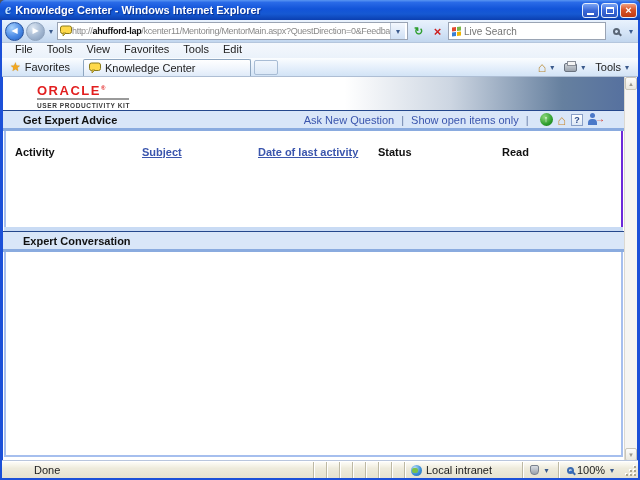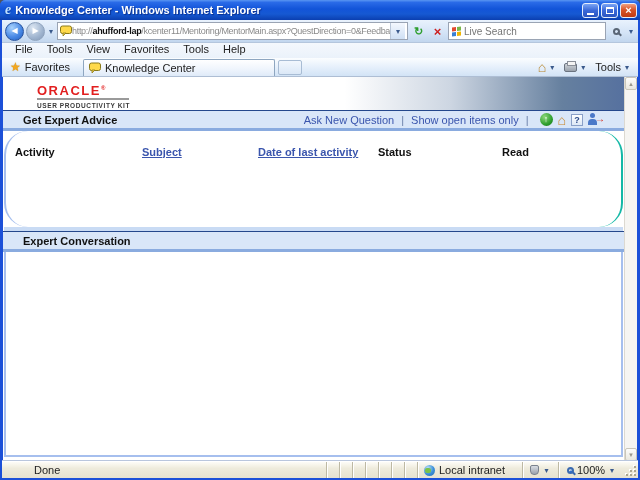--- a/index.html
+++ b/index.html
@@ -49,21 +49,21 @@
   .menubar { position:absolute; top:43px; left:2px; right:2px; height:29px; background:linear-gradient(180deg,#f4f8fd,#e2ecf8);
     display:flex; align-items:flex-start; padding-left:6px; gap:0; }
   .menuitem { font-size:11px; color:#222; padding:0 7px; }
 
   
   .cmdbar { position:absolute; top:58px; left:2px; right:2px; height:19px;
     background:linear-gradient(180deg,#fbfdff 0%,#e6f0fb 50%,#d2e3f6 100%); border-bottom:1px solid #aebed4;
     display:flex; align-items:center; padding:0 3px; }
   .favbtn { display:flex; align-items:center; gap:4px; font-size:11px; color:#222; padding:1px 8px 1px 4px; border:1px solid transparent; }
   .star { color:#f3a71f; font-size:12px; text-shadow:0 0 1px #b07708; }
-  .tab { width:192px; height:17px; margin-left:4px; background:linear-gradient(180deg,#ffffff,#eef4fc 60%,#dfeaf8);
+  .tab { width:168px; height:17px; margin-left:4px; background:linear-gradient(180deg,#ffffff,#eef4fc 60%,#dfeaf8);
     border:1px solid #8ea6c0; border-bottom:none; border-radius:2px 2px 0 0; display:flex; align-items:center; gap:4px; padding:0 5px; }
   .tab span { font-size:11px; color:#222; white-space:nowrap; overflow:hidden; }
   .newtab { width:24px; height:15px; margin-left:3px; background:linear-gradient(180deg,#f2f7fd,#dbe8f7); border:1px solid #a8bcd4; border-radius:2px; }
   .cmdspacer { flex:1; }
   .cmdgroup { display:flex; align-items:center; gap:2px; padding:0 4px; font-size:11px; color:#222; }
   .home-glyph { font-size:14px; color:#b8862c; font-weight:bold; line-height:12px; }
   .printer { width:13px; height:9px; background:linear-gradient(180deg,#cfd4da,#9aa2ac); border:1px solid #6a7380; border-radius:2px; position:relative; }
   .printer::before { content:""; position:absolute; top:-3px; left:2px; width:7px; height:3px; background:#f4f4f4; border:1px solid #8a8f98; }
 
   
@@ -86,42 +86,42 @@
   .baricons { display:flex; align-items:center; gap:5px; margin-left:4px; }
   .go-circle { width:13px; height:13px; border-radius:50%; background:radial-gradient(circle at 35% 30%,#8ed87a,#2e9e2e 60%,#157015); color:#fff;
     font-size:9px; font-weight:bold; display:flex; align-items:center; justify-content:center; line-height:9px; }
   .help-sq { width:12px; height:12px; border:1px solid #8aa0c8; background:linear-gradient(180deg,#fff,#dde8f6); color:#2a4a8a;
     font-size:9px; font-weight:bold; display:flex; align-items:center; justify-content:center; }
   .logout { position:relative; width:16px; height:13px; }
   .logout::before { content:""; position:absolute; left:2px; top:0; width:5px; height:5px; border-radius:50%; background:#4a78c8; }
   .logout::after { content:""; position:absolute; left:0; top:6px; width:9px; height:6px; border-radius:4px 4px 0 0; background:#4a78c8; }
   .logout span { position:absolute; right:-1px; top:1px; color:#d42a1a; font-weight:bold; font-size:10px; line-height:10px; }
 
-  .tablepanel { height:96px; background:#fff; border-left:2px solid #a6bfee; border-right:2px solid #14b8a6; margin:0 1px;border-radius:24px; }
+  .tablepanel { height:96px; background:#fff; border-left:2px solid #a6bfee; border-right:2px solid #6d28d9; margin:0 1px; }
   .theaders { display:grid; grid-template-columns:127px 116px 120px 124px 1fr; padding:15px 0 0 9px; }
   .theaders .th { font-size:11px; font-weight:bold; color:#111; }
   .theaders .th.link { color:#3a55ad; text-decoration:underline; cursor:pointer; }
 
   .gapband { height:4px; background:#c9dbf4; margin:0 1px; }
 
   .convpanel { flex:1; background:#fff; border-left:2px solid #a6bfee; border-right:2px solid #a6bfee; border-bottom:2px solid #a6bfee; margin:0 1px 4px 1px; }
 
   
   .vscroll { width:13px; background:#f6f5f2; border-left:1px solid #dcd9d1; display:flex; flex-direction:column; justify-content:space-between; }
   .sbtn { height:13px; background:linear-gradient(180deg,#fdfdfb,#e9e7df); border:1px solid #c9c6ba; border-radius:2px;
     display:flex; align-items:center; justify-content:center; font-size:6px; color:#9a978c; }
 
   
   .statusbar { position:absolute; left:2px; right:2px; bottom:2px; height:17px;
     background:linear-gradient(180deg,#fdfcf7,#eeebdc 40%,#e6e2d0); border-top:1px solid #fff; box-shadow:0 -1px 0 #b9c6dd;
     display:flex; align-items:stretch; font-size:11px; color:#222;padding-left:24px; }
   .status-msg { padding:2px 8px; flex:1; }
   .seg { border-left:1px solid #bdb9a4; box-shadow:inset 1px 0 0 #fff; }
   .seg.small { width:13px; }
-  .seg.zone { width:105px; display:flex; align-items:center; gap:4px; padding-left:6px; }
+  .seg.zone { width:118px; display:flex; align-items:center; gap:4px; padding-left:6px; }
   .globe { width:11px; height:11px; border-radius:50%; background:radial-gradient(circle at 35% 30%,#bfe2f8,#3a8fd8 55%,#2a6fb0); position:relative; overflow:hidden; }
   .globe::after { content:""; position:absolute; left:1px; top:3px; width:6px; height:5px; background:#7ac24a; border-radius:2px; }
   .seg.shield { width:36px; display:flex; align-items:center; justify-content:center; gap:3px; }
   .shield-ic { width:9px; height:10px; background:linear-gradient(180deg,#d8dce2,#9aa2ae); border:1px solid #7a828e; border-radius:2px 2px 4px 4px; }
   .seg.zoomseg { width:66px; display:flex; align-items:center; justify-content:center; gap:3px; }
   .mag.blue { border-color:#3a6ab0; } .mag.blue::after { background:#3a6ab0; }
   .magplus { position:absolute; top:-1px; left:0; color:#2a6fd8; font-size:7px; font-weight:bold; }
   .grip { width:14px; position:relative; }
   .grip i { position:absolute; width:2px; height:2px; background:#aaa590; box-shadow:-1px -1px 0 #fff; }
   .grip i:nth-child(1){ right:2px; bottom:2px; } .grip i:nth-child(2){ right:2px; bottom:6px; }
@@ -185,21 +185,21 @@
       </span>
     <span class="ddarrow">▾</span>
   </div>
 
   <div class="menubar">
     <span class="menuitem">File</span>
     <span class="menuitem">Tools</span>
     <span class="menuitem">View</span>
     <span class="menuitem">Favorites</span>
     <span class="menuitem">Tools</span>
-    <span class="menuitem">Help</span>
+    <span class="menuitem">Edit</span>
   </div>
 
   <div class="cmdbar">
     <span class="favbtn">
       <span class="star">★</span>
       <span>Favorites</span>
     </span>
     <div class="tab">
       <svg class="favicon-bubble" width="12" height="12" viewBox="0 0 12 12">
         <rect x="0.5" y="1" width="11" height="7.5" rx="2" fill="#ffd94a" stroke="#8a7a1a" stroke-width="1"></rect>

